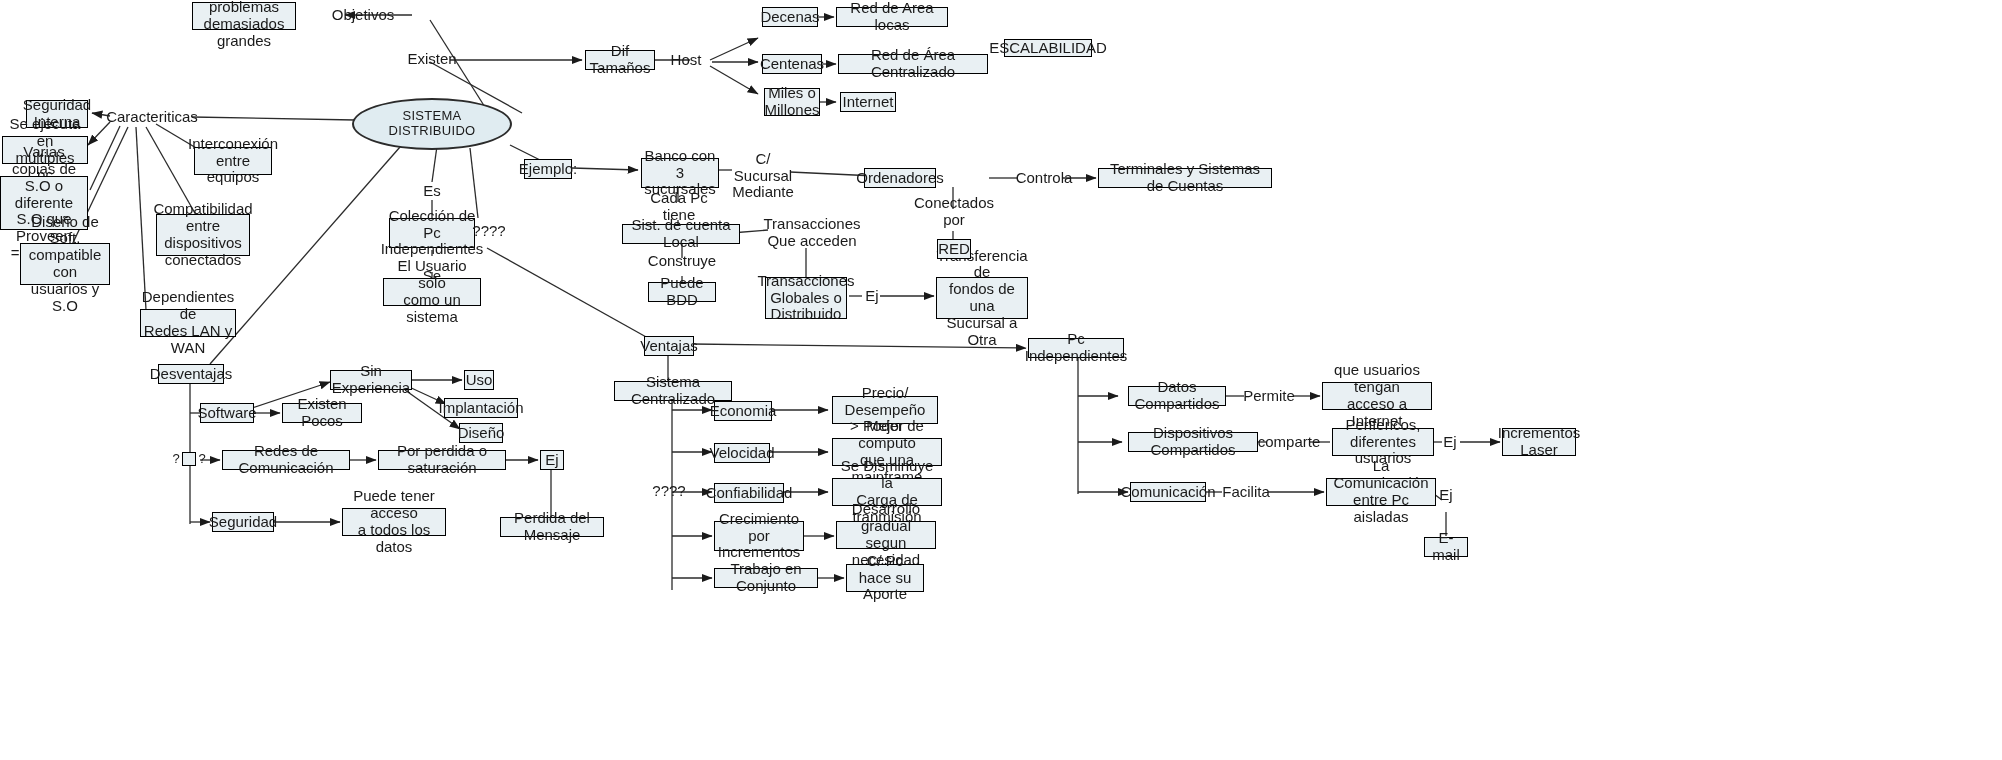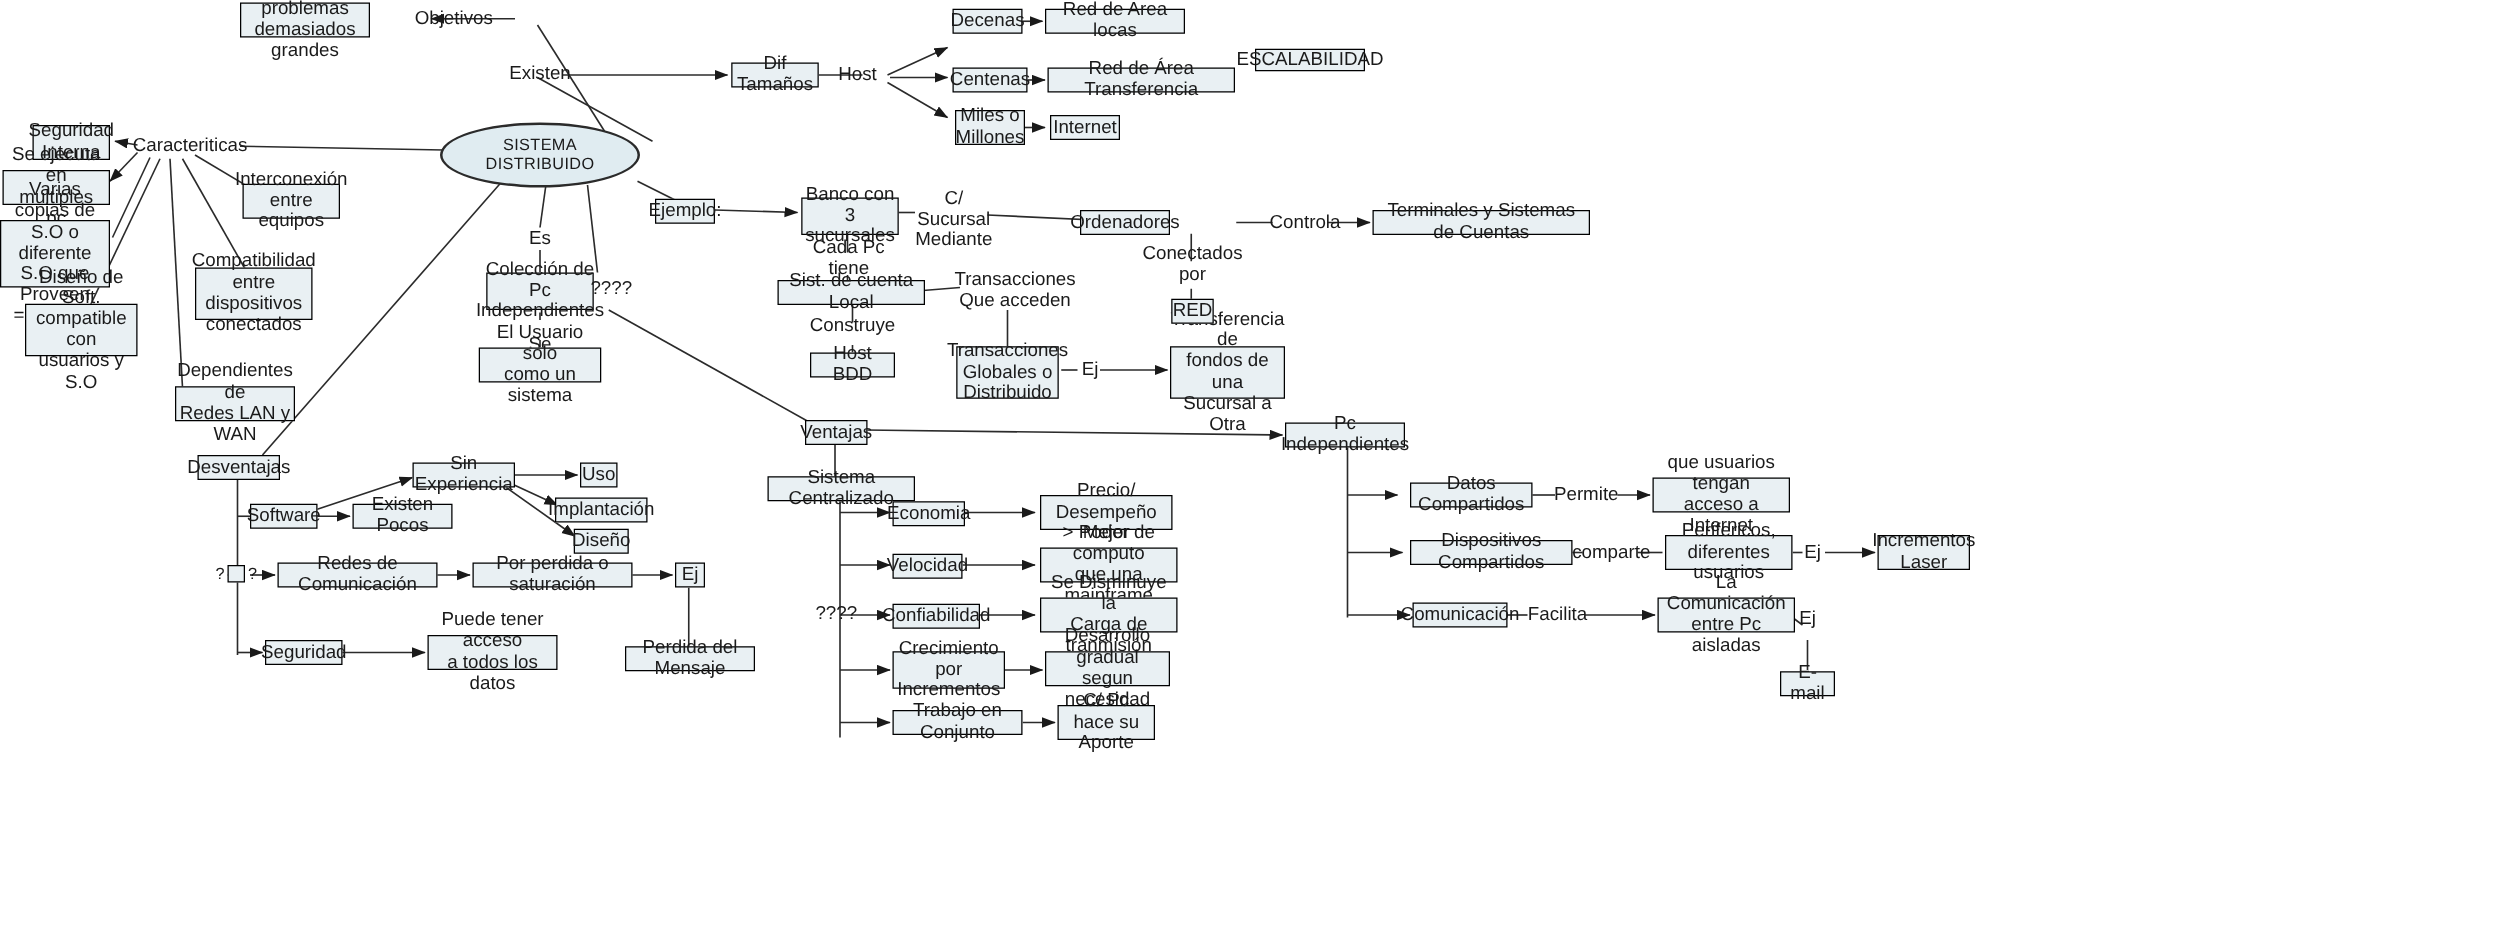--- a/index.html
+++ b/index.html
@@ -170,21 +170,21 @@
   <div class="node plain" style="left:332px;top:6px;width:62px;height:18px;">Objetivos</div>
   <div class="node" style="left:192px;top:2px;width:104px;height:28px;">Resolver problemas
 demasiados grandes</div>
 
   <div class="node plain" style="left:408px;top:50px;width:48px;height:18px;">Existen</div>
   <div class="node" style="left:585px;top:50px;width:70px;height:20px;">Dif Tamaños</div>
   <div class="node plain" style="left:668px;top:51px;width:36px;height:18px;">Host</div>
   <div class="node" style="left:762px;top:7px;width:56px;height:20px;">Decenas</div>
   <div class="node" style="left:836px;top:7px;width:112px;height:20px;">Red de Area locas</div>
   <div class="node" style="left:762px;top:54px;width:60px;height:20px;">Centenas</div>
-  <div class="node" style="left:838px;top:54px;width:150px;height:20px;">Red de Área Transferencia</div>
+  <div class="node" style="left:838px;top:54px;width:150px;height:20px;">Red de Área Centralizado</div>
   <div class="node" style="left:764px;top:88px;width:56px;height:28px;">Miles o
 Millones</div>
   <div class="node" style="left:840px;top:92px;width:56px;height:20px;">Internet</div>
   <div class="node" style="left:1004px;top:39px;width:88px;height:18px;">ESCALABILIDAD</div>
 
   <div class="node plain" style="left:112px;top:108px;width:80px;height:18px;">Caracteriticas</div>
   <div class="node" style="left:26px;top:100px;width:62px;height:28px;">Seguridad
 Interna</div>
   <div class="node" style="left:2px;top:136px;width:86px;height:28px;">Se ejecuta en
 multiples pc</div>
@@ -212,21 +212,21 @@
   <div class="node plain" style="left:472px;top:222px;width:34px;height:18px;">????</div>
 
   <div class="node" style="left:524px;top:159px;width:48px;height:20px;">Ejemplo:</div>
   <div class="node" style="left:641px;top:158px;width:78px;height:30px;">Banco con
 3 sucursales</div>
   <div class="node plain" style="left:727px;top:162px;width:72px;height:28px;">C/ Sucursal
 Mediante</div>
   <div class="node plain" style="left:640px;top:198px;width:78px;height:18px;">Cada Pc tiene</div>
   <div class="node" style="left:622px;top:224px;width:118px;height:20px;">Sist. de cuenta Local</div>
   <div class="node plain" style="left:650px;top:252px;width:64px;height:18px;">Construye</div>
-  <div class="node" style="left:648px;top:282px;width:68px;height:20px;">Host BDD</div>
+  <div class="node" style="left:648px;top:282px;width:68px;height:20px;">Puede BDD</div>
   <div class="node plain" style="left:766px;top:219px;width:92px;height:28px;">Transacciones
 Que acceden</div>
   <div class="node" style="left:765px;top:277px;width:82px;height:42px;">Transacciones
 Globales o
 Distribuido</div>
   <div class="node plain" style="left:862px;top:287px;width:20px;height:18px;">Ej</div>
   <div class="node" style="left:936px;top:277px;width:92px;height:42px;">Transferencia de
 fondos de una
 Sucursal a Otra</div>
   <div class="node" style="left:864px;top:168px;width:72px;height:20px;">Ordenadores</div>

